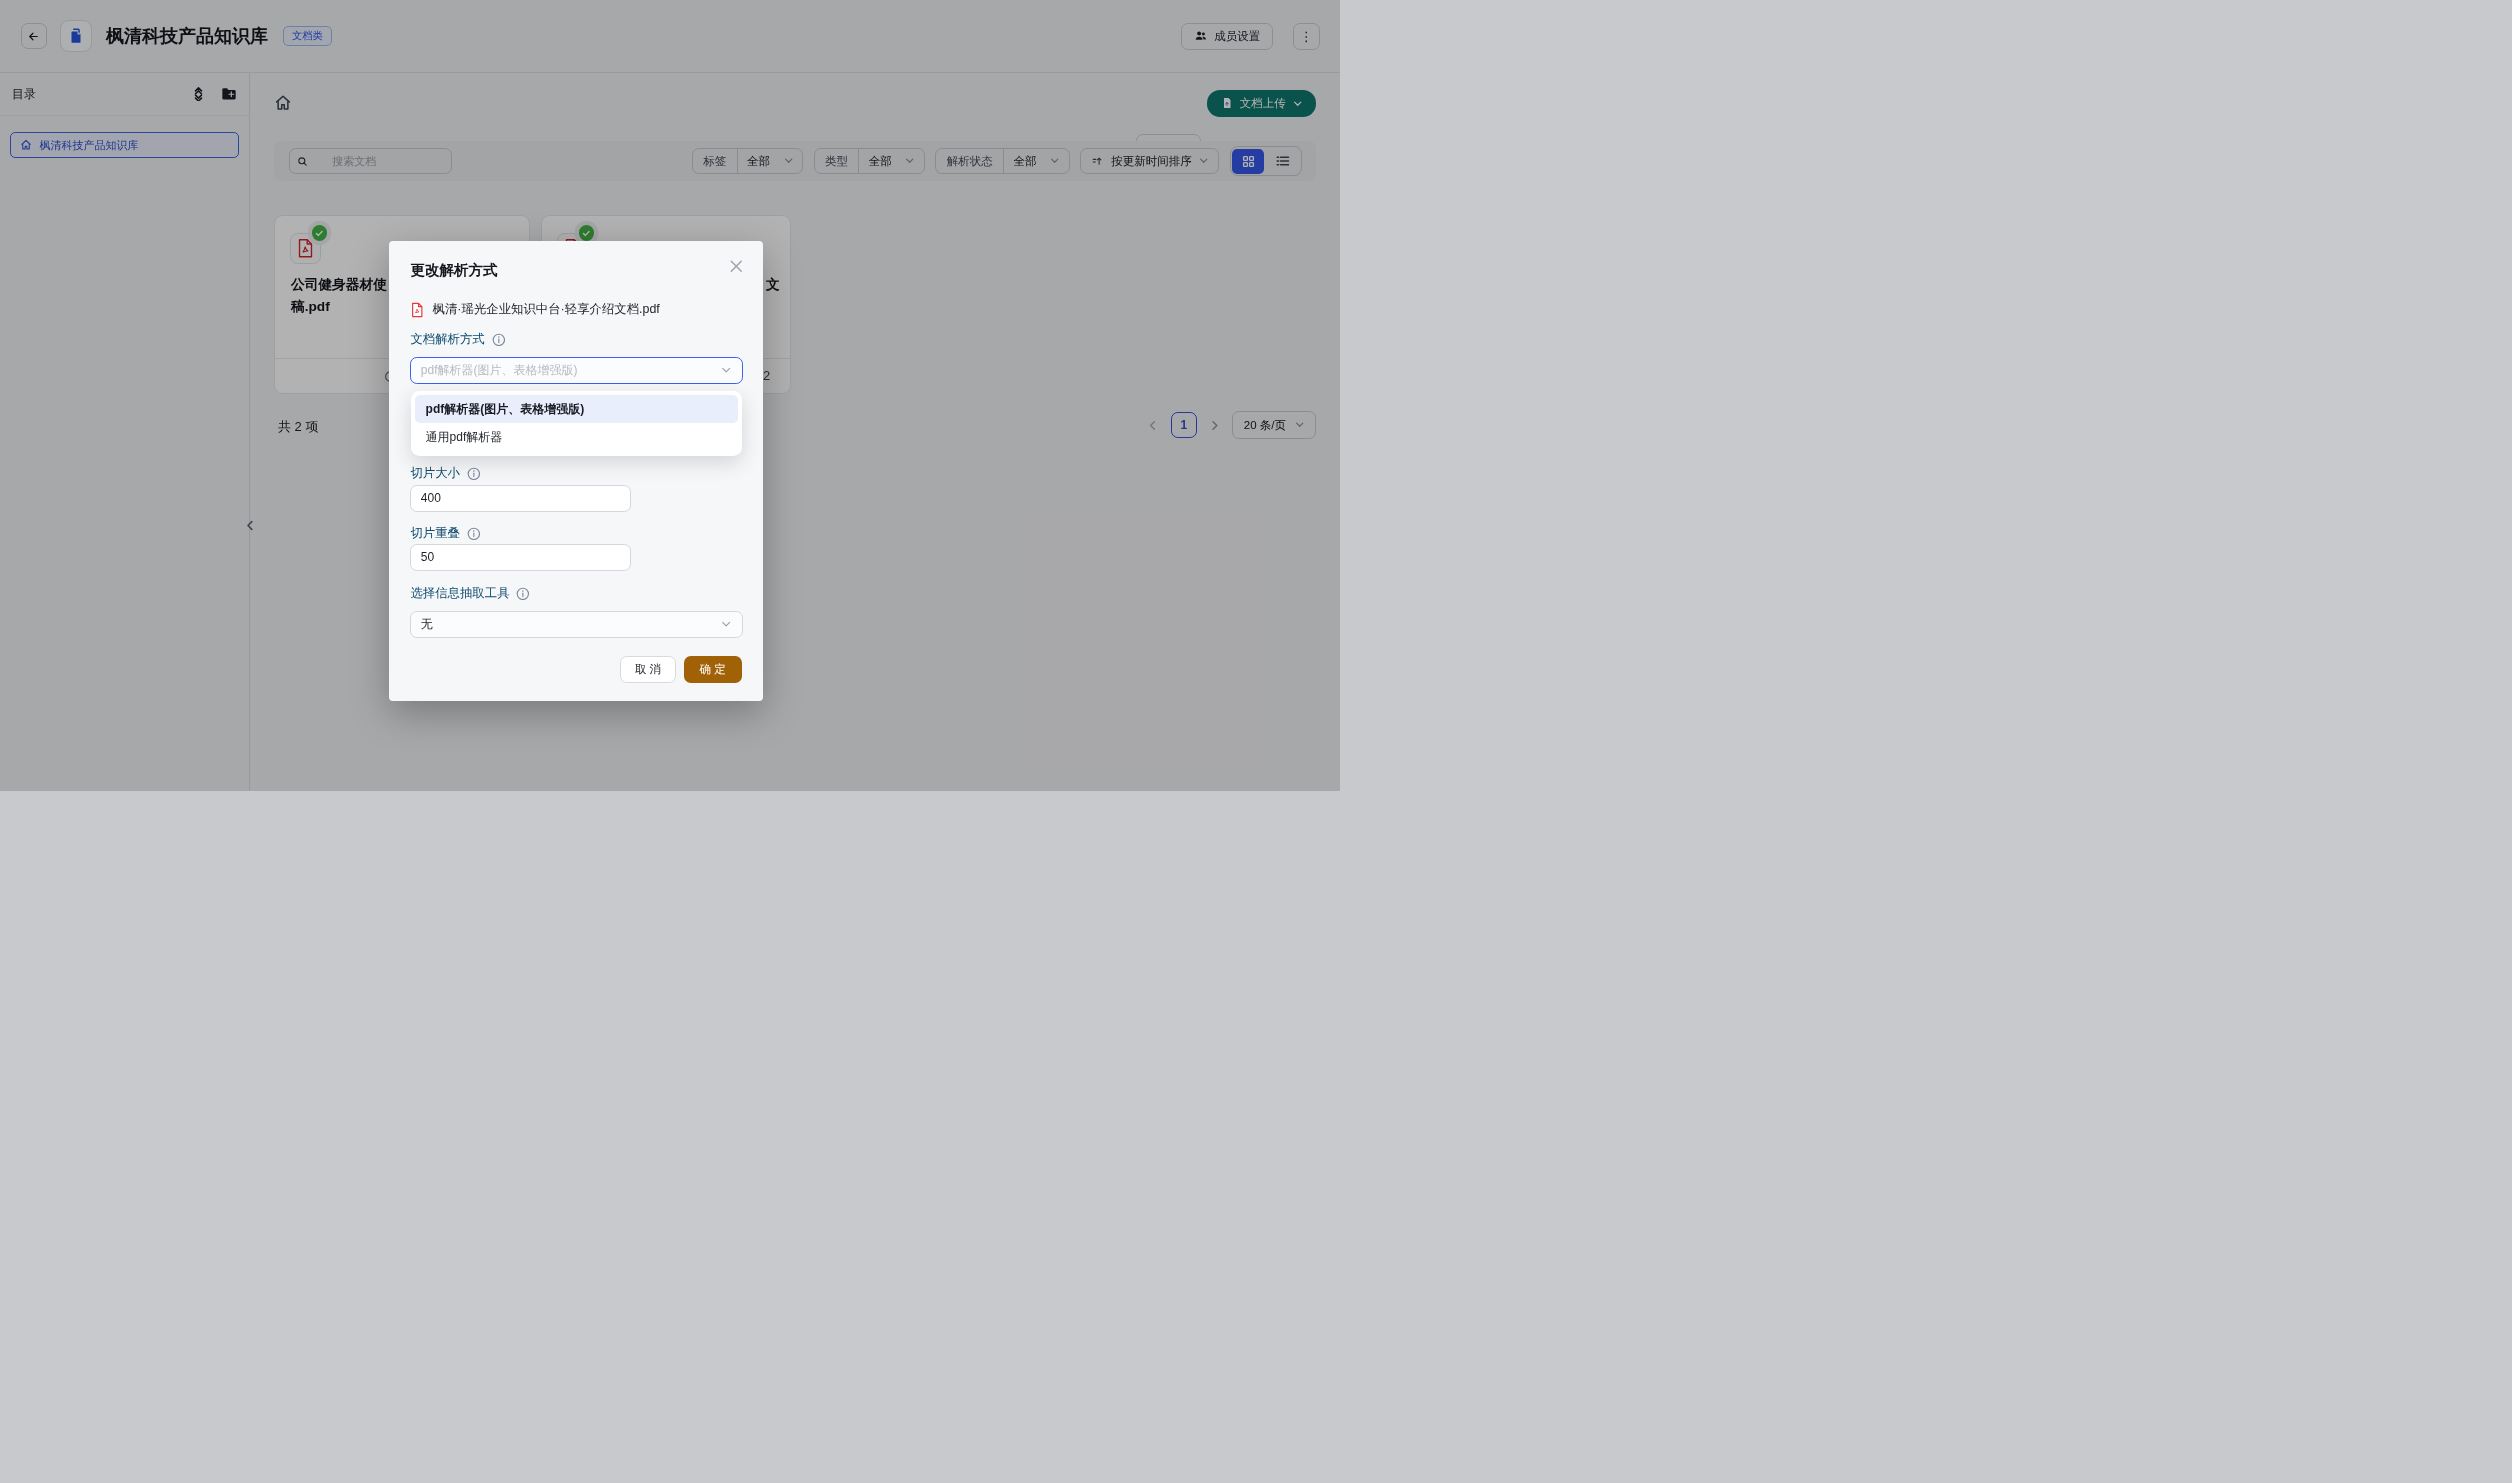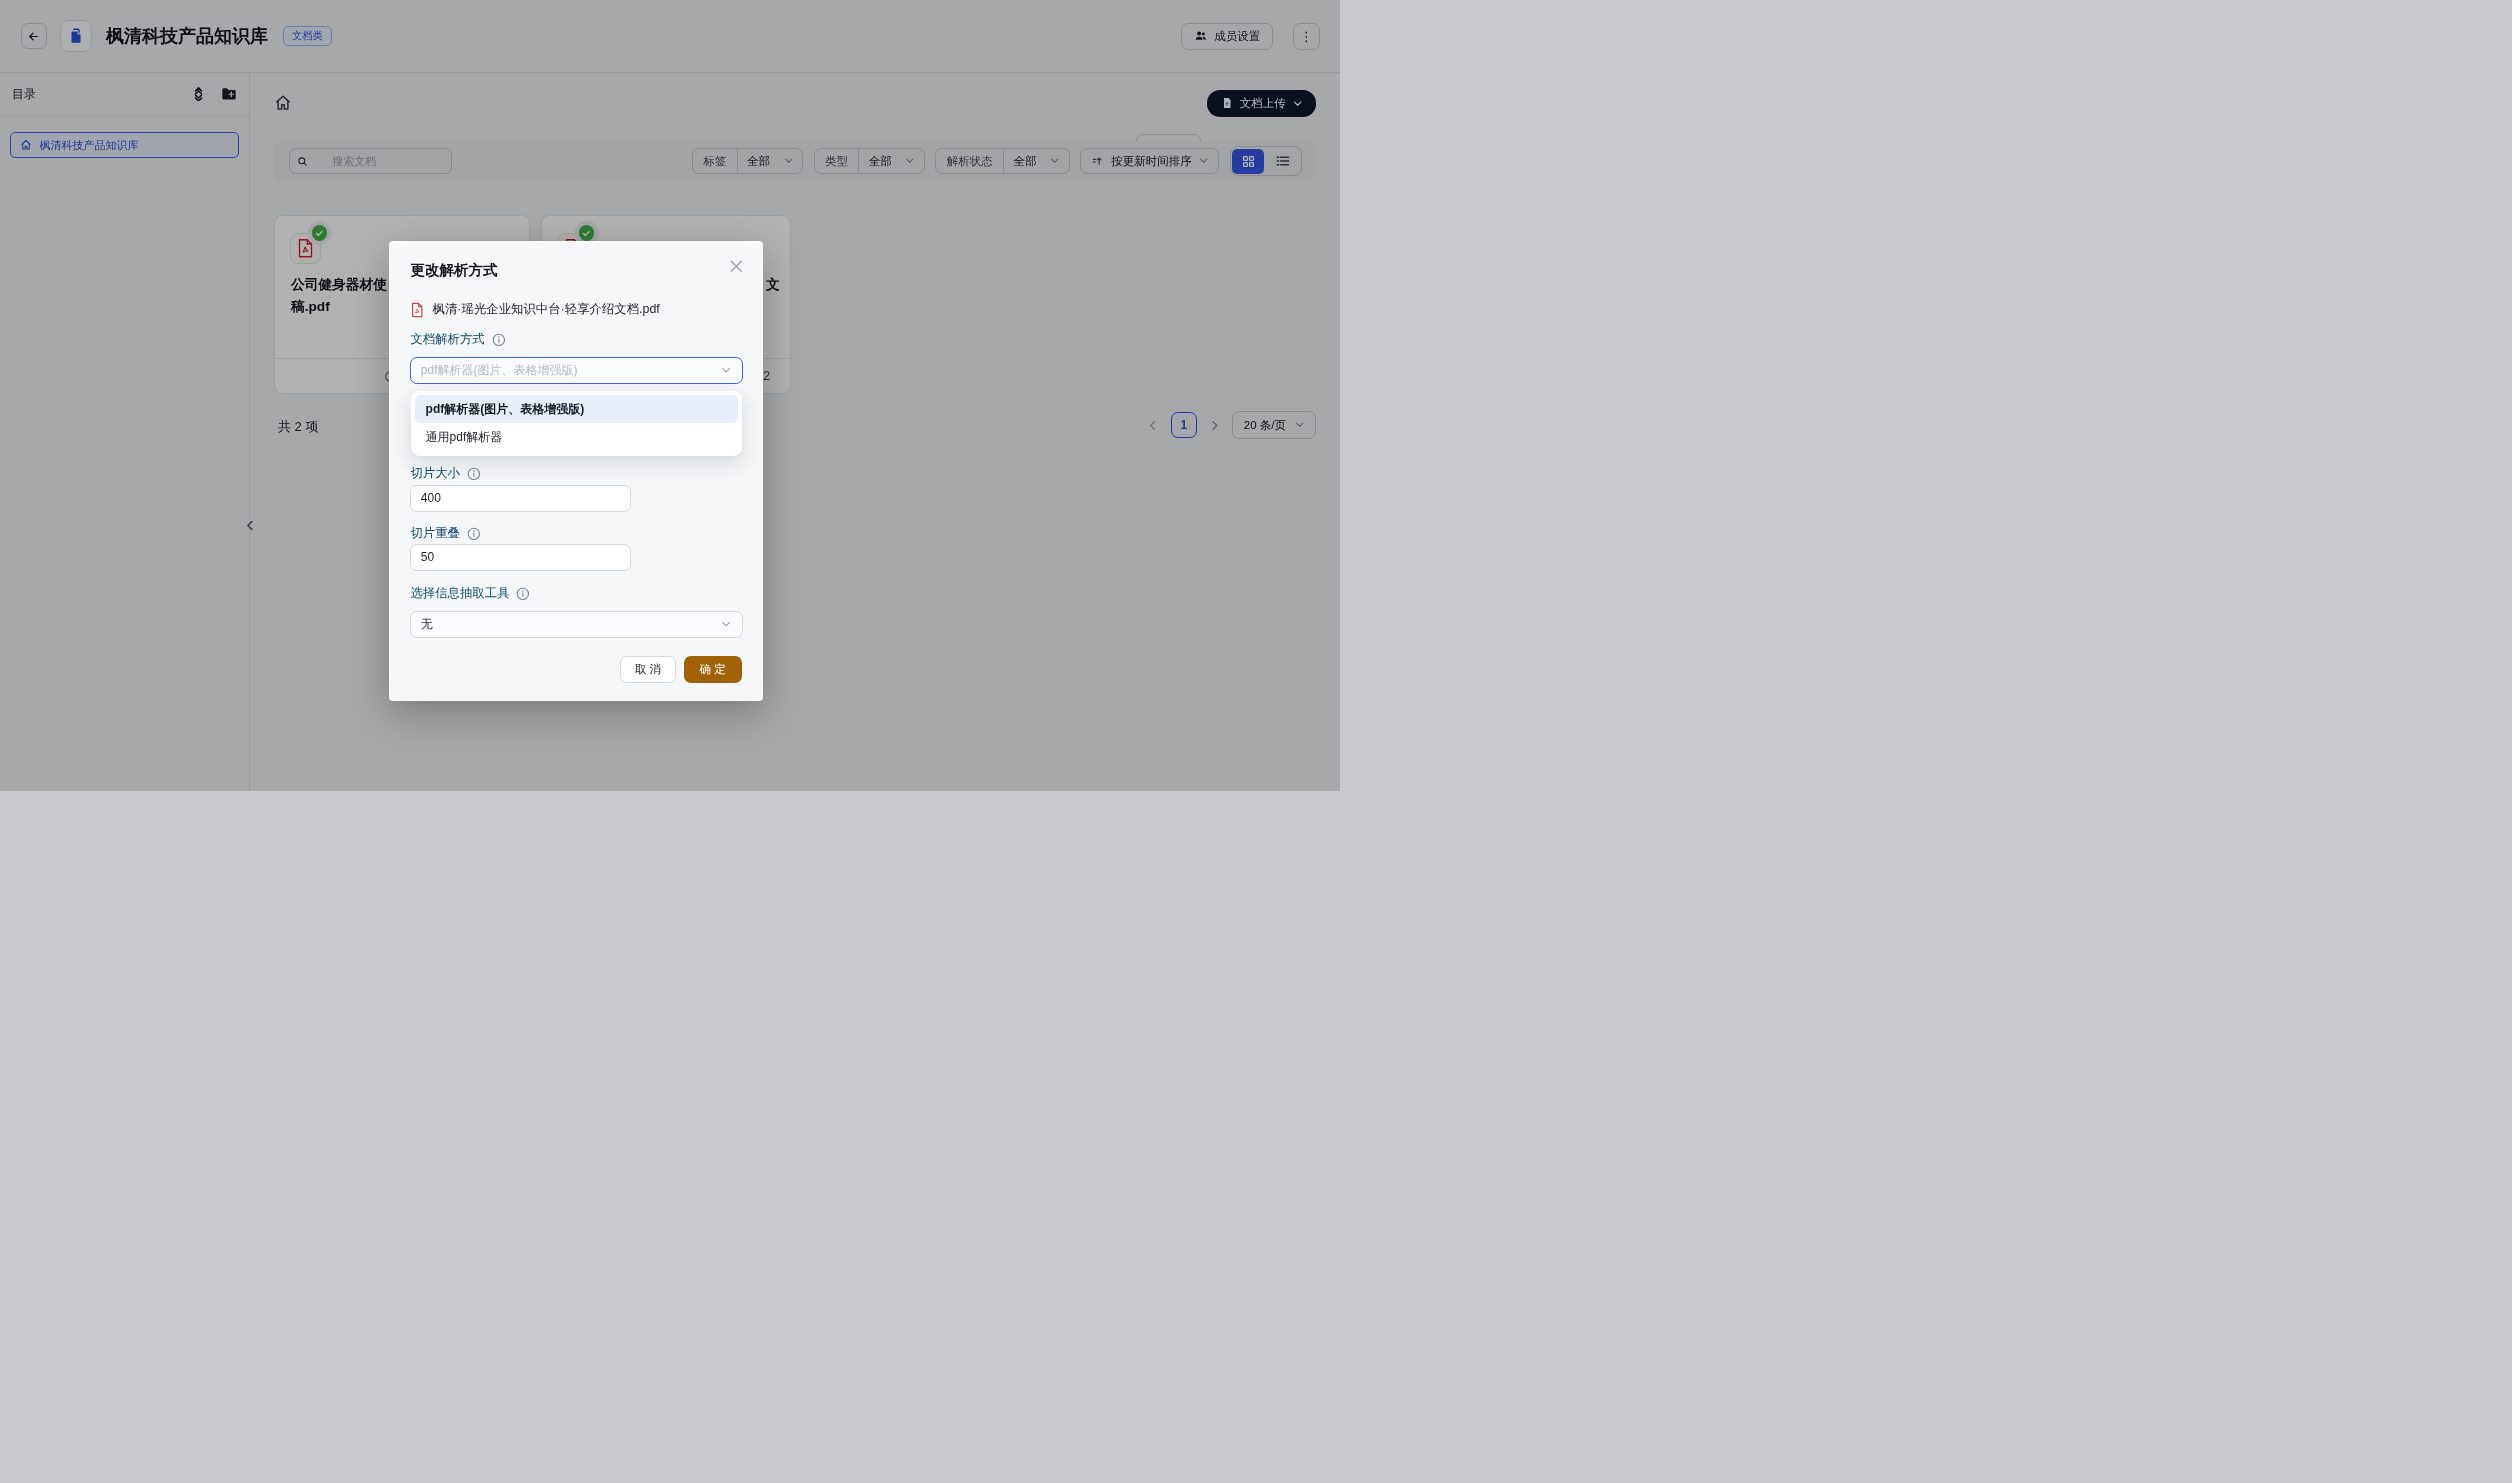--- a/index.html
+++ b/index.html
@@ -33,21 +33,21 @@
              border-radius:5.1px;display:flex;align-items:center;gap:7.7px;padding:0 8.5px;
              color:#2b4fd4;font-size:11px;cursor:pointer;}
   .collapse-handle{position:absolute;left:245px;top:520px;cursor:pointer;}
 
   
   .home-crumb{position:absolute;left:274px;top:94px;cursor:pointer;}
   .share-btn{position:absolute;left:1136px;top:90px;height:26.5px;padding:0 10.3px;display:flex;
              align-items:center;gap:6px;border:0.9px solid #c9ccd2;border-radius:6.8px;
              font-size:11.5px;color:#181c24;cursor:pointer;margin-top:44px;}
   .upload-btn{position:absolute;left:1207px;top:90px;width:109px;height:26.5px;display:flex;
-              align-items:center;justify-content:center;gap:6.8px;background:#0f172a;color:#fff;
+              align-items:center;justify-content:center;gap:6.8px;background:#0f766e;color:#fff;
               border:none;border-radius:13px;font-size:11.5px;cursor:pointer;}
 
   
   .filter-bar{position:absolute;left:274px;top:141px;width:1042px;height:40px;background:#e9ebee;
               border-radius:7.7px;display:flex;align-items:center;padding:0 14.5px;}
   .search-box{width:163px;height:26px;border:0.9px solid #c6c9ce;border-radius:6.8px;display:flex;
               align-items:center;gap:22px;padding:0 7.7px;background:transparent;}
   .search-box input{border:none;outline:none;background:transparent;font-size:11px;color:#3a3f49;
                     width:111px;font-family:"Liberation Sans",sans-serif;}
   .search-box input::placeholder{color:#9aa0a8;}

